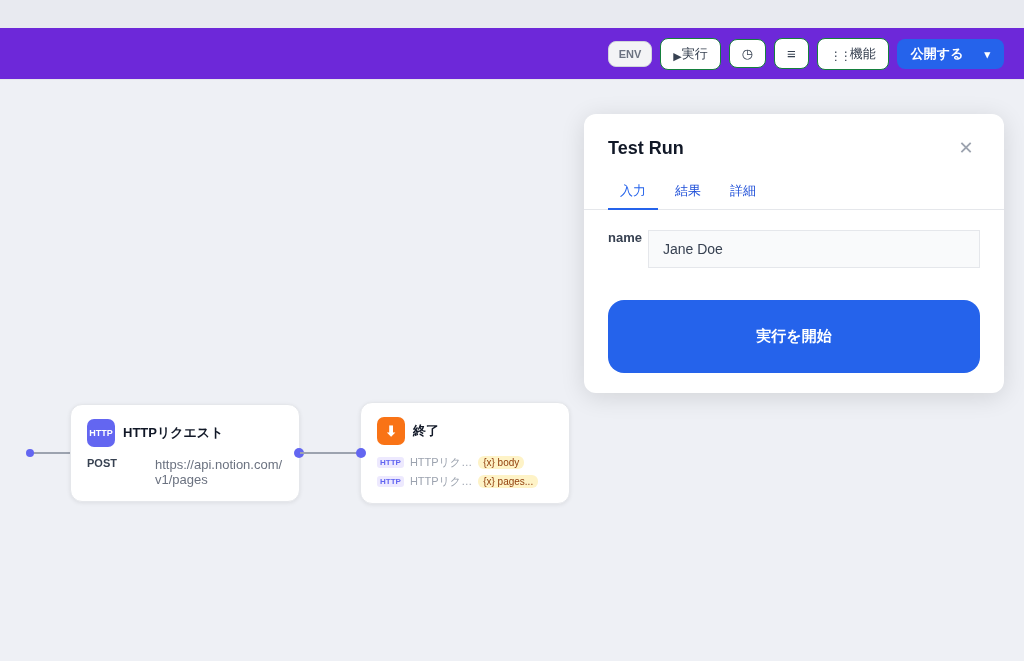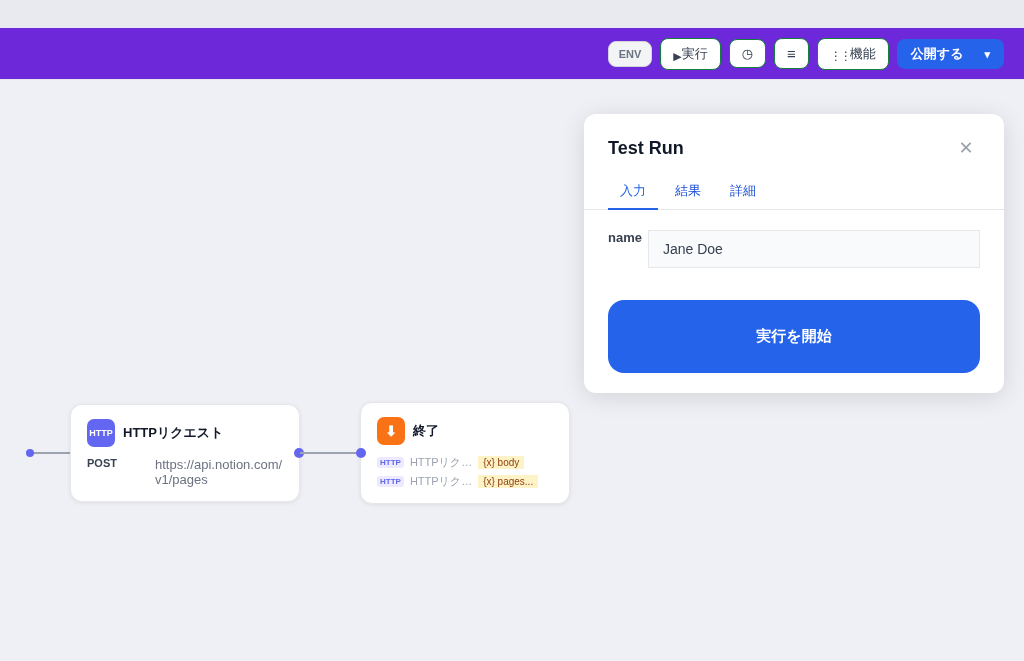--- a/index.html
+++ b/index.html
@@ -170,21 +170,21 @@
       font-weight: 700;
       color: #6366f1;
       background: #ede9fe;
       border-radius: 3px;
       padding: 1px 3px;
     }
 
     .node-row-variable {
       background: #fef3c7;
       color: #92400e;
-      border-radius: 0;
+      border-radius: 6px;
       padding: 1px 5px;
       font-size: 10px;
     }
 
     
     .port {
       width: 10px;
       height: 10px;
       border-radius: 50%;
       background: #6366f1;

